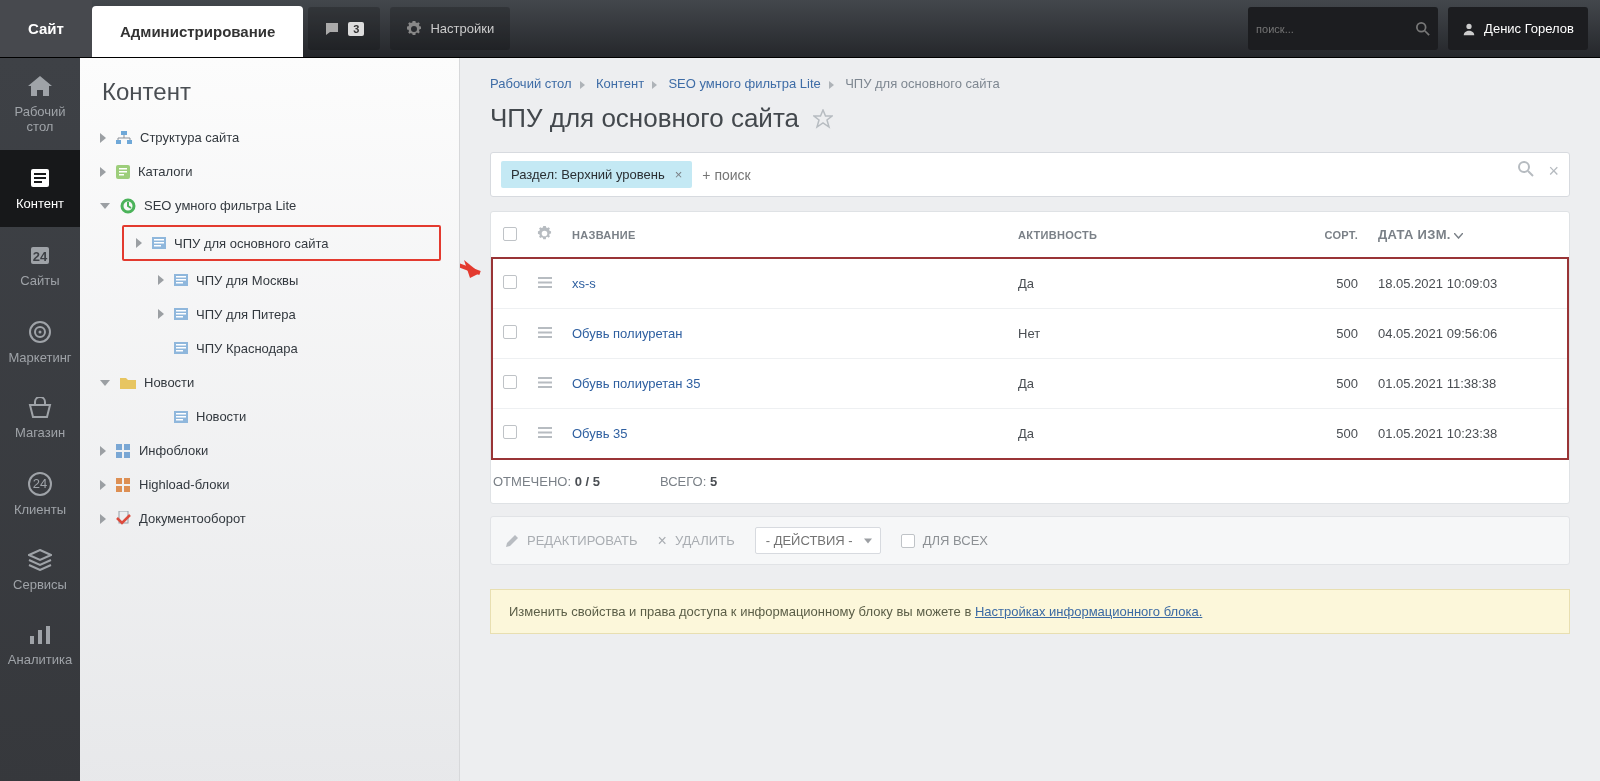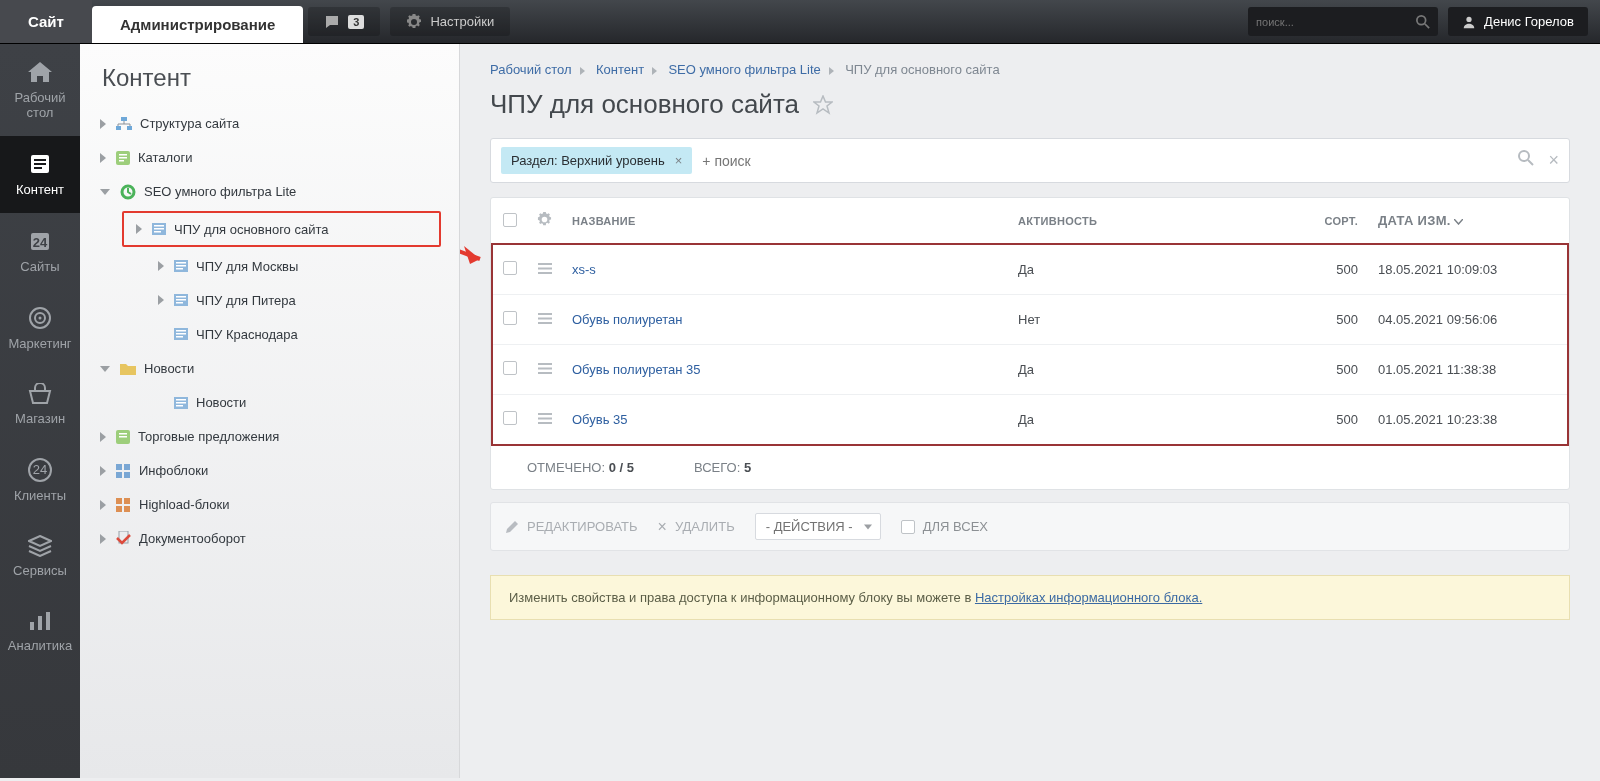--- a/index.html
+++ b/index.html
@@ -1,19 +1,19 @@
 <!DOCTYPE html>
 <html><head>
   <meta charset="utf-8">
   <style>
     * {margin:0;padding:0;box-sizing:border-box;font-family:"Helvetica Neue",Arial,sans-serif;font-size:13px}
     body {background:#edeef0;color:#333;overflow-x:hidden}
 
     
-    .topbar {height:44px;background:linear-gradient(#43474c,#25272b);display:flex;align-items:stretch;color:#ccc;border-bottom:1px solid #000}
+    .topbar {height:58px;background:linear-gradient(#43474c,#25272b);display:flex;align-items:stretch;color:#ccc;border-bottom:1px solid #000}
     .topbar .tab {display:flex;align-items:center;padding:0 28px;font-size:15px;font-weight:bold;cursor:pointer}
     .topbar .tab.dark {color:#fff;background:#47494e}
     .topbar .tab.light {background:#fff;color:#333;border-radius:4px 4px 0 0;margin-top:6px}
     .top-btn {display:flex;align-items:center;gap:8px;padding:0 16px;margin:7px 5px;background:rgba(0,0,0,.2);border-radius:3px;cursor:pointer;color:#ccc}
     .top-btn .badge {background:#ddd;color:#333;border-radius:2px;padding:1px 5px;font-weight:bold;font-size:11px}
     .top-btn.settings svg{fill:#888}
     .topbar .spacer {flex:1}
     .search-top {display:flex;align-items:center;background:#1c1d20;border-radius:3px;margin:7px 5px;padding:0 8px;width:190px}
     .search-top input{flex:1;background:transparent;border:none;color:#ccc;font-size:11px;outline:none}
     .user-btn {display:flex;align-items:center;gap:8px;background:#1c1d20;border-radius:3px;margin:7px 12px 7px 5px;padding:8px 14px;color:#fff;cursor:pointer}
@@ -47,42 +47,42 @@
     .tree li.hl{border:2px solid #e33a2f;border-radius:2px;margin:2px 18px 2px 42px;padding:8px 0 8px 12px}
 
     
     .main {flex:1;overflow:auto;padding:0 0 40px;position:relative}
     .crumbs{color:#7e8791;padding:18px 30px 8px;font-size:12px}
     .crumbs a{color:#3e6ca6;text-decoration:none}
     .crumbs .sep{display:inline-block;margin:0 8px;width:0;height:0;border-style:solid;border-width:4px 0 4px 5px;border-color:transparent transparent transparent #aeb3b8;vertical-align:middle}
     .title{display:flex;align-items:center;gap:14px;padding:4px 30px 18px}
     .title h2{font-size:26px;font-weight:normal;color:#43484d}
 
-    .filterbar{margin:0 30px 14px;border:1px solid #d7dadf;border-radius:3px;background:#fff;display:flex;align-items:center;padding:8px 10px;gap:10px}
+    .filterbar{margin:0 30px 14px;border:1px solid #d7dadf;border-radius:3px;background:#fff;display:flex;padding:8px 10px;gap:10px}
     .tag{background:#c4e9f4;color:#2a2f33;padding:6px 10px;border-radius:2px;display:flex;align-items:center;gap:10px}
     .tag .x{color:#7a8085;cursor:pointer}
     .filterbar input.srch{flex:1;border:none;outline:none;color:#999;font-size:14px}
     .filterbar .endicons{color:#b6bbc0;display:flex;gap:14px}
 
     .grid{margin:0 30px;background:#fff;border:1px solid #dfe2e5;border-radius:3px}
     .grid table{width:100%;border-collapse:collapse}
     .grid th{text-align:left;color:#7a8087;font-size:11px;font-weight:bold;padding:14px 10px;border-bottom:1px solid #e8eaec;letter-spacing:.3px}
     .grid th.c-check,.grid td.c-check{width:32px;text-align:center}
     .grid th.c-gear,.grid td.c-gear{width:30px;text-align:center;color:#b7bcc1}
     .grid td{padding:16px 10px;border-bottom:1px solid #eef0f2;vertical-align:middle}
     .tblbody{border:2px solid #993436}
     .grid td.name a{color:#2e5fa0;text-decoration:none}
     .grid td.act,.grid td.sort,.grid td.date{color:#4a4e53}
     .c-sort{width:110px;text-align:right}
     .c-date{width:200px}
     .c-act{width:250px}
     .checkbox{width:14px;height:14px;border:1px solid #bfc3c7;border-radius:2px;display:inline-block;background:#fff}
     .row-menu svg{fill:#b7bcc1}
 
-    .grid .footer{display:flex;gap:60px;color:#7a8087;font-size:11px;padding:14px 36px}
+    .grid .footer{display:flex;gap:60px;color:#7a8087;font-size:11px;padding:14px 2px}
     .grid .footer b{color:#4a4e53}
 
     .actionbar{margin:12px 30px 0;border:1px solid #e1e3e6;border-radius:3px;background:#f6f7f8;display:flex;align-items:center;padding:10px 14px;gap:20px;color:#a9adb2}
     .actionbar .abtn{display:flex;align-items:center;gap:8px;cursor:not-allowed}
     .actionbar .abtn svg{fill:#b8bcc1}
     .actionbar select{border:1px solid #d7dadf;border-radius:2px;padding:5px 26px 5px 10px;color:#737373;background:#fff;appearance:none}
     .actionbar .selwrap{position:relative}
     .actionbar .selwrap::after{content:"";position:absolute;right:9px;top:50%;transform:translateY(-50%);border-style:solid;border-width:5px 4px 0 4px;border-color:#9c9fa3 transparent transparent transparent}
     .actionbar label.forall{display:flex;align-items:flex-end;gap:8px;color:#8c9094;font-size:11px}
 
@@ -253,27 +253,20 @@
               </svg>
             </span><span class="lbl">Новости</span></li>
         <li class="l2"><span class="caret none"></span><span class="ic">
               <svg width="14" height="12">
                 <rect width="14" height="12" fill="#8fb7dc"></rect>
                 <rect x="2" y="2" width="10" height="1.5" fill="#fff"></rect>
                 <rect x="2" y="5" width="10" height="1.5" fill="#fff"></rect>
                 <rect x="2" y="8" width="7" height="1.5" fill="#fff"></rect>
               </svg>
             </span><span class="lbl">Новости</span></li>
-        <li class="l0"><span class="caret right"></span><span class="ic">
-              <svg width="14" height="14">
-                <rect width="14" height="14" rx="2" fill="#9dce7b"></rect>
-                <rect x="3" y="3" width="8" height="1.5" fill="#fff"></rect>
-                <rect x="3" y="6" width="8" height="1.5" fill="#fff"></rect>
-              </svg>
-            </span><span class="lbl">Торговые предложения</span></li>
         <li class="l0"><span class="caret right"></span><span class="ic">
               <svg width="15" height="14">
                 <rect x="0" y="0" width="6" height="6" fill="#7aa7d4"></rect>
                 <rect x="8" y="0" width="6" height="6" fill="#7aa7d4"></rect>
                 <rect x="0" y="8" width="6" height="6" fill="#7aa7d4"></rect>
                 <rect x="8" y="8" width="6" height="6" fill="#7aa7d4"></rect>
               </svg>
             </span><span class="lbl">Инфоблоки</span></li>
         <li class="l0"><span class="caret right"></span><span class="ic">
               <svg width="15" height="14">

